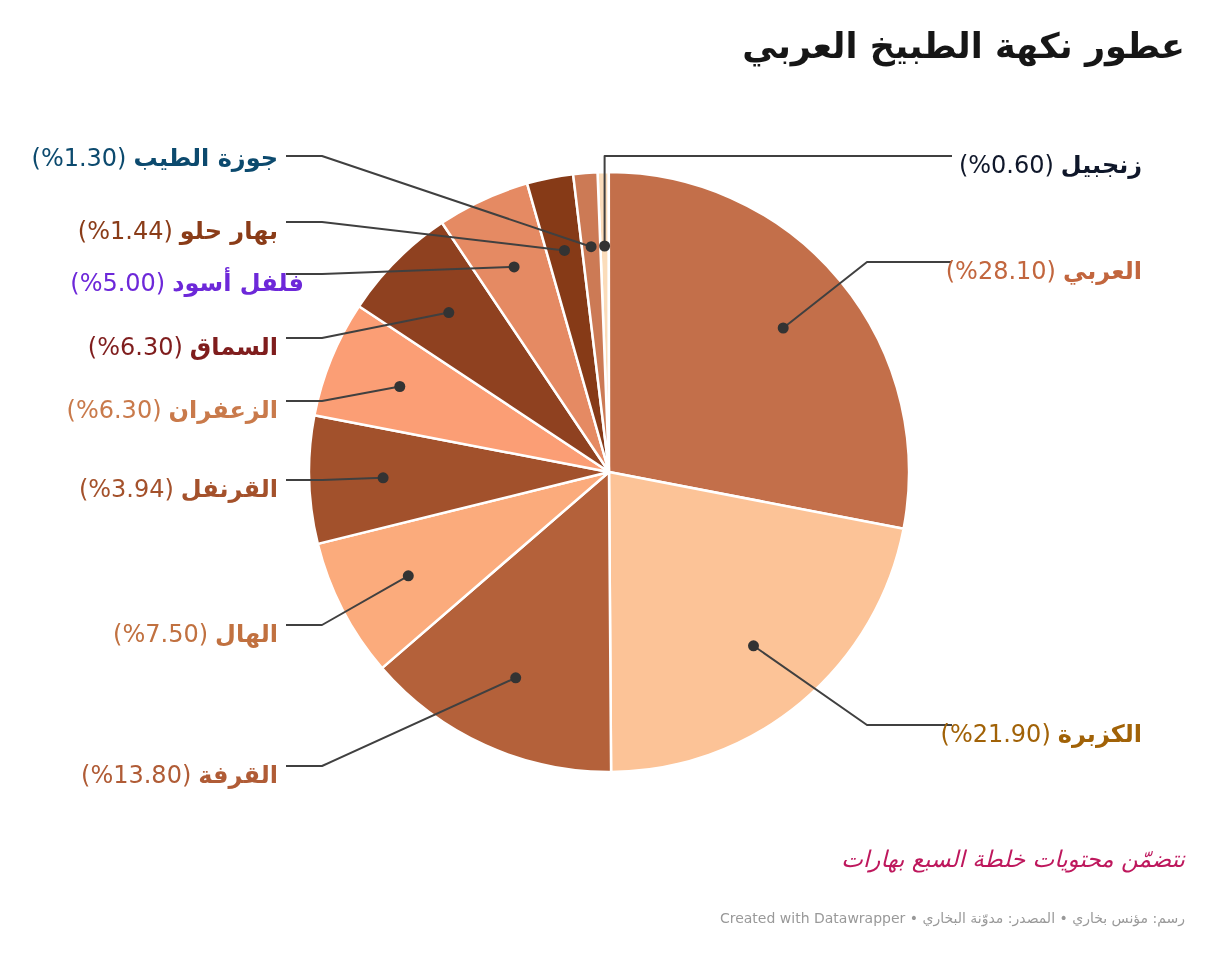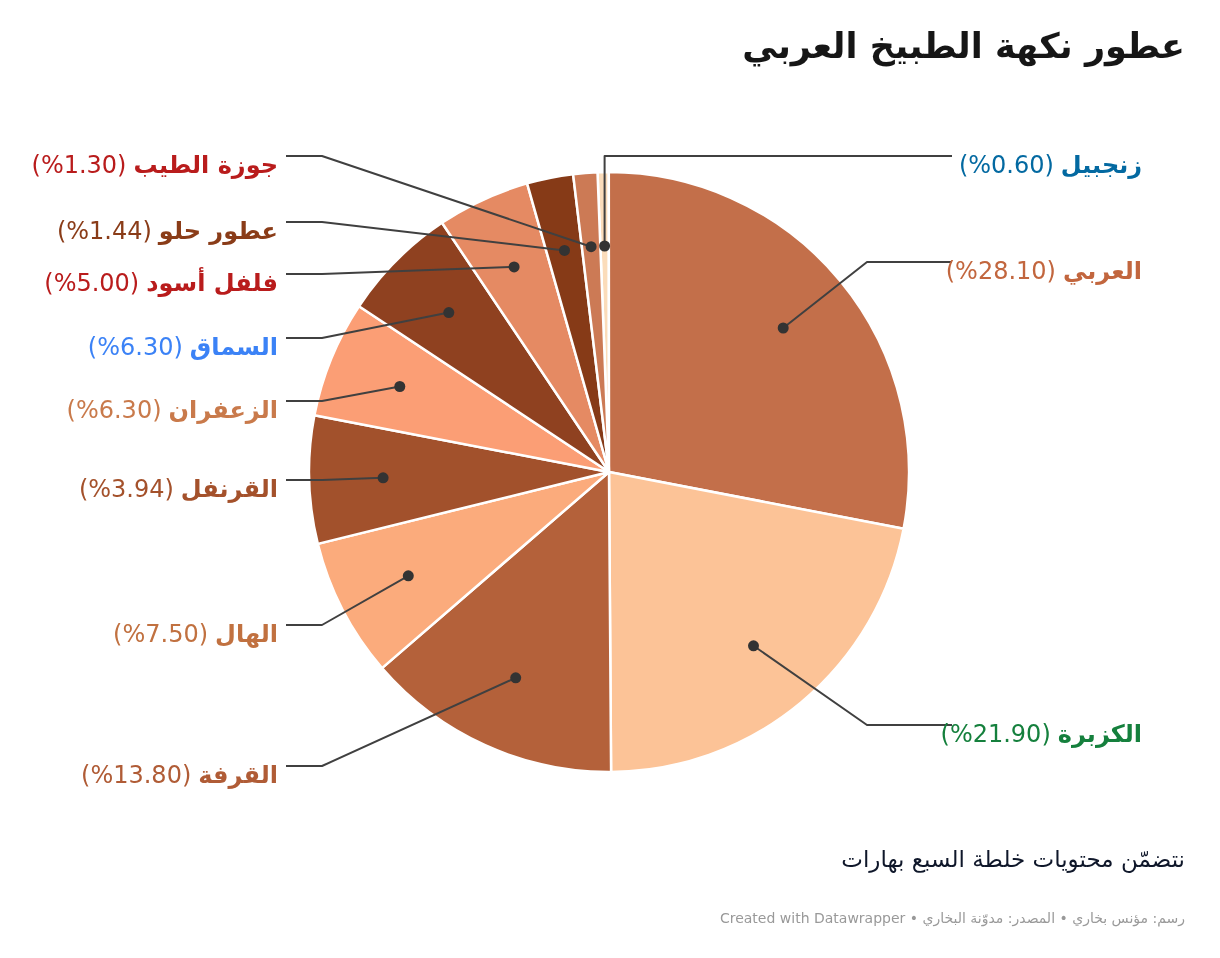--- a/index.html
+++ b/index.html
@@ -14,22 +14,22 @@
   }
   #chart-svg{position:absolute;left:0;top:0;}
   #labels{position:absolute;left:0;top:0;width:1220px;height:958px;pointer-events:none;}
   .slice-label{
     position:absolute;white-space:nowrap;font-size:24px;line-height:1.25;
     transform:translateY(-50%);direction:rtl;
   }
   .slice-label .lname{font-weight:700;}
   .slice-label .lpct{font-weight:400;direction:ltr;unicode-bidi:isolate;margin-right:7px;}
   #notes{
-    position:absolute;right:35px;top:846px;font-size:23px;
-    color:#0f172a;
+    position:absolute;right:35px;top:846px;font-size:23px;font-style:italic;
+    color:#be185d;
   }
   #byline{
     position:absolute;right:35px;top:910px;font-size:14px;color:#999999;
   }
 </style>
 </head>
 <body>
 
 <div id="canvas">
   <h1 id="chart-title">عطور نكهة الطبيخ العربي</h1>
@@ -62,27 +62,27 @@
       <polyline points="286.0,338.0 322.0,338.0 448.8,312.6" fill="none" stroke="#404040" stroke-width="2" stroke-linejoin="round"></polyline>
       <circle cx="448.8" cy="312.6" r="5.5" fill="#333333"></circle>
       <polyline points="286.0,274.0 322.0,274.0 514.1,266.9" fill="none" stroke="#404040" stroke-width="2" stroke-linejoin="round"></polyline>
       <circle cx="514.1" cy="266.9" r="5.5" fill="#333333"></circle>
       <polyline points="286.0,222.0 322.0,222.0 564.5,250.4" fill="none" stroke="#404040" stroke-width="2" stroke-linejoin="round"></polyline>
       <circle cx="564.5" cy="250.4" r="5.5" fill="#333333"></circle>
       <polyline points="286.0,156.0 322.0,156.0 591.1,246.7" fill="none" stroke="#404040" stroke-width="2" stroke-linejoin="round"></polyline>
       <circle cx="591.1" cy="246.7" r="5.5" fill="#333333"></circle>
     </svg>
   <div id="labels">
-      <div class="slice-label" style="top: 165px; right: 78px; color: #0369a1; text-align: center;"><span class="lname">زنجبيل</span><span class="lpct">(%0.60)</span></div>
+      <div class="slice-label" style="top: 165px; right: 78px; color: #0f172a; text-align: center;"><span class="lname">زنجبيل</span><span class="lpct">(%0.60)</span></div>
       <div class="slice-label" style="top: 271px; right: 78px; color: rgb(194, 102, 62);"><span class="lname">العربي</span><span class="lpct">(%28.10)</span></div>
-      <div class="slice-label" style="top: 734px; right: 78px; color: #15803d;"><span class="lname">الكزبرة</span><span class="lpct">(%21.90)</span></div>
+      <div class="slice-label" style="top: 734px; right: 78px; color: #a16207;"><span class="lname">الكزبرة</span><span class="lpct">(%21.90)</span></div>
       <div class="slice-label" style="top: 775px; right: 942px; color: rgb(176, 92, 54); margin-left: 16px;"><span class="lname">القرفة</span><span class="lpct">(%13.80)</span></div>
       <div class="slice-label" style="top: 634px; right: 942px; color: rgb(193, 113, 64);"><span class="lname">الهال</span><span class="lpct">(%7.50)</span></div>
       <div class="slice-label" style="top: 489px; right: 942px; color: rgb(164, 81, 43);"><span class="lname">القرنفل</span><span class="lpct">(%3.94)</span></div>
       <div class="slice-label" style="top: 410px; right: 942px; color: rgb(201, 122, 75);"><span class="lname">الزعفران</span><span class="lpct">(%6.30)</span></div>
-      <div class="slice-label" style="top: 347px; right: 942px; color: #3b82f6;"><span class="lname">السماق</span><span class="lpct">(%6.30)</span></div>
-      <div class="slice-label" style="top: 283px; right: 942px; color: #b91c1c;"><span class="lname">فلفل أسود</span><span class="lpct">(%5.00)</span></div>
-      <div class="slice-label" style="top: 231px; right: 942px; color: rgb(138, 60, 24);"><span class="lname">عطور حلو</span><span class="lpct">(%1.44)</span></div>
-      <div class="slice-label" style="top: 165px; right: 942px; color: #b91c1c;"><span class="lname">جوزة الطيب</span><span class="lpct">(%1.30)</span></div>
+      <div class="slice-label" style="top: 347px; right: 942px; color: #7f1d1d;"><span class="lname">السماق</span><span class="lpct">(%6.30)</span></div>
+      <div class="slice-label" style="top: 283px; right: 916px; color: #6d28d9;"><span class="lname">فلفل أسود</span><span class="lpct">(%5.00)</span></div>
+      <div class="slice-label" style="top: 231px; right: 942px; color: rgb(138, 60, 24);"><span class="lname">بهار حلو</span><span class="lpct">(%1.44)</span></div>
+      <div class="slice-label" style="top: 158px; right: 942px; color: #0c4a6e;"><span class="lname">جوزة الطيب</span><span class="lpct">(%1.30)</span></div>
     </div>
   <div id="notes">نتضمّن محتويات خلطة السبع بهارات</div>
   <div id="byline">رسم: مؤنس بخاري • المصدر: مدوّنة البخاري • Created with Datawrapper</div>
 </div>
 
 </body></html>

